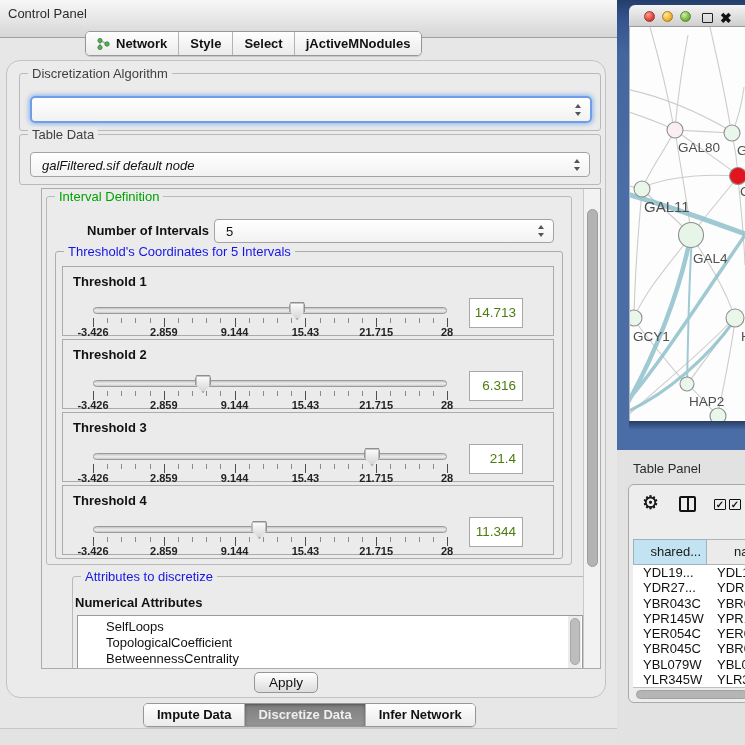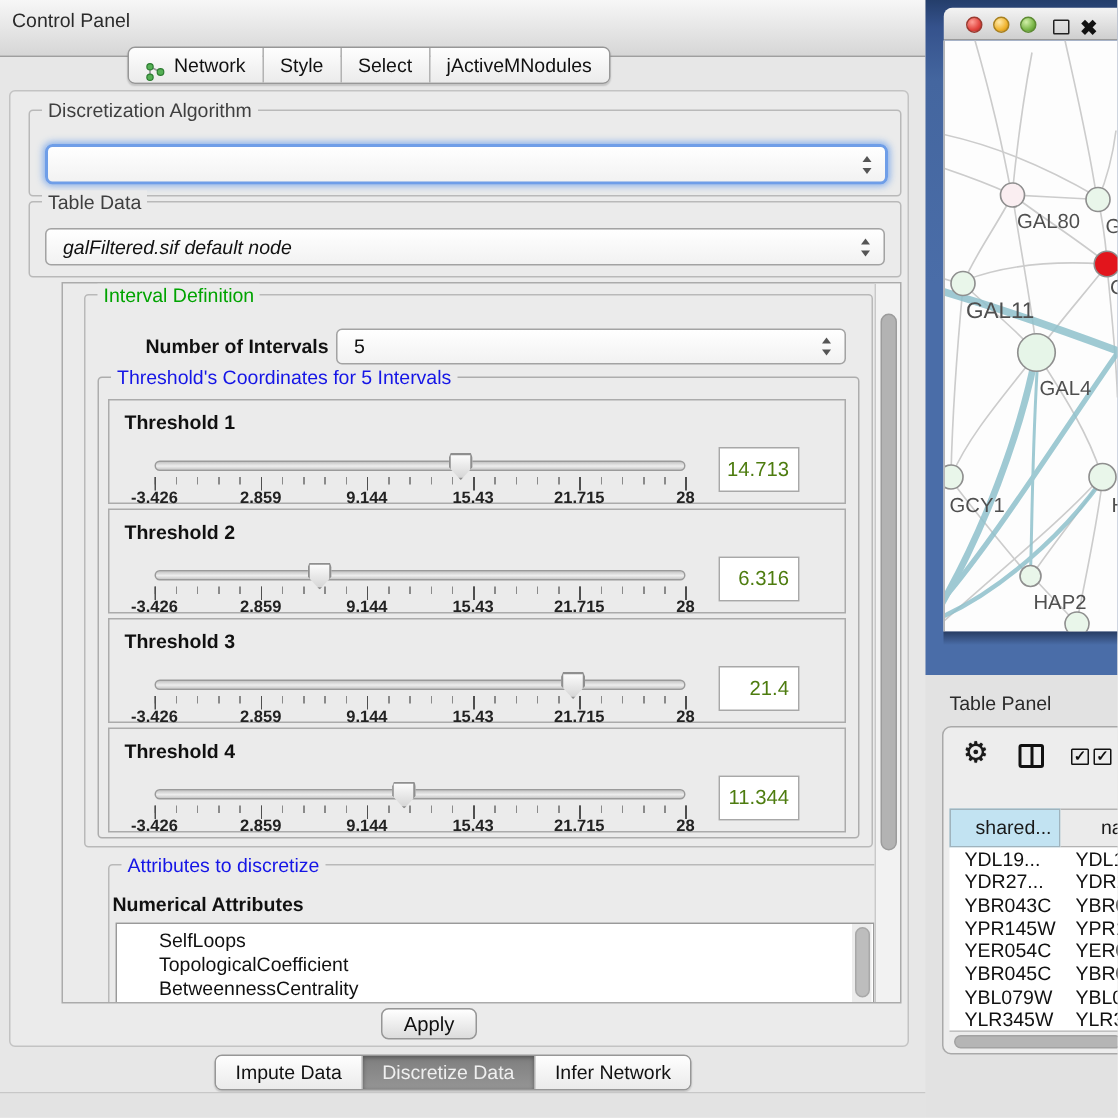--- a/index.html
+++ b/index.html
@@ -9,33 +9,33 @@
   
   .cp { position:absolute; left:0; top:0; width:617px; height:745px; background:#e7e7e7; }
   .cp-titlebar { position:absolute; left:0; top:0; width:617px; height:38px;
     background:linear-gradient(#f7f7f7,#d6d6d6); border-bottom:1px solid #9f9f9f; }
   .cp-title { position:absolute; left:8px; top:6px; font-size:13px; color:#2b2b2b; }
 
   .tabseg-row { position:absolute; display:flex; border:1px solid #979797; border-radius:5px;
     overflow:hidden; box-shadow:0 1px 1px rgba(0,0,0,.15); }
   .tabseg { font-size:13px; color:#111; line-height:23px; padding:0 11px;
     background:linear-gradient(#fefefe,#ebebeb); border-left:1px solid #b3b3b3;
-    display:flex; align-items:flex-end; gap:5px; white-space:nowrap; cursor:default; }
+    display:flex; align-items:center; gap:5px; white-space:nowrap; cursor:default;font-weight:bold; }
   .tabseg:first-child { border-left:none; }
   .tabseg.sel { background:linear-gradient(#7e7e7e,#959595); color:#efefef;
     box-shadow:inset 0 1px 3px rgba(0,0,0,.35); }
   .tabs-top { left:85px; top:31px; height:25px; }
   .tabs-top .tabseg { line-height:23px; }
   .tabs-bottom { left:143px; top:703px; height:24px; }
   .tabs-bottom .tabseg { line-height:22px; padding:0 13px; }
   .cp-bottom-line { position:absolute; left:0; top:728px; width:617px; height:1px; background:#c7c7c7; }
   .cp-bottom-strip { position:absolute; left:0; top:729px; width:617px; height:16px; background:#e3e3e3; }
 
   .content { position:absolute; left:6px; top:60px; width:600px; height:638px;
-    background:#ebebeb; border:1px solid #c3c3c3; border-radius:4px; }
+    background:#ebebeb; border:1px solid #c3c3c3; border-radius:14px; }
 
   .grp { position:absolute; border:1px solid #b9b9b9; border-radius:3px; }
   .legend { position:absolute; top:-8px; left:8px; background:#ebebeb; padding:0 4px;
     font-size:13px; white-space:nowrap; }
   .legend.green { color:#00a300; }
   .legend.blue  { color:#1515e6; }
   .legend.dark  { color:#3f3f3f; }
 
   .combo { position:absolute; background:linear-gradient(#ffffff,#f2f2f2); border:1px solid #a3a3a3;
     border-radius:4px; font-size:13px; color:#111; }
@@ -61,21 +61,21 @@
   .popup .opt.r { top:35px; }
 
   
   .scrollpane { position:absolute; left:34px; top:127px; width:560px; height:481px;
     border:1px solid #ababab; background:#ebebeb; overflow:hidden; }
   .vscroll-track { position:absolute; left:541px; top:0; width:18px; height:479px;
     background:#f2f2f2; border-left:1px solid #c9c9c9; }
   .vscroll-thumb { position:absolute; left:3px; top:20px; width:11px; height:358px;
     background:#b3b3b3; border:1px solid #9c9c9c; border-radius:6px; }
 
-  .grp-interval { left:14px; top:7px; width:526px; height:369px; }
+  .grp-interval { left:4px; top:7px; width:526px; height:369px; }
   .num-label { position:absolute; left:40px; top:26px; font-size:13px; font-weight:bold; color:#111; }
   .combo-num { left:167px; top:22px; width:340px; height:24px; }
   .grp-thresh { left:8px; top:54px; width:508px; height:308px; border-color:#adadad; }
 
   .thr-panel { position:absolute; left:6px; width:492px; height:70px;
     border:1px solid #ababab; background:#ebebeb; }
   .thr-title { position:absolute; left:10px; top:7px; font-size:13px; font-weight:bold; color:#111; }
   .track { position:absolute; left:30px; top:40px; width:354px; height:7px; border-radius:4px;
     background:linear-gradient(#c6c6c6,#eeeeee 55%,#c9c9c9); border:1px solid #9a9a9a; }
   .thumb { position:absolute; top:-6px; width:16px; height:18px;

